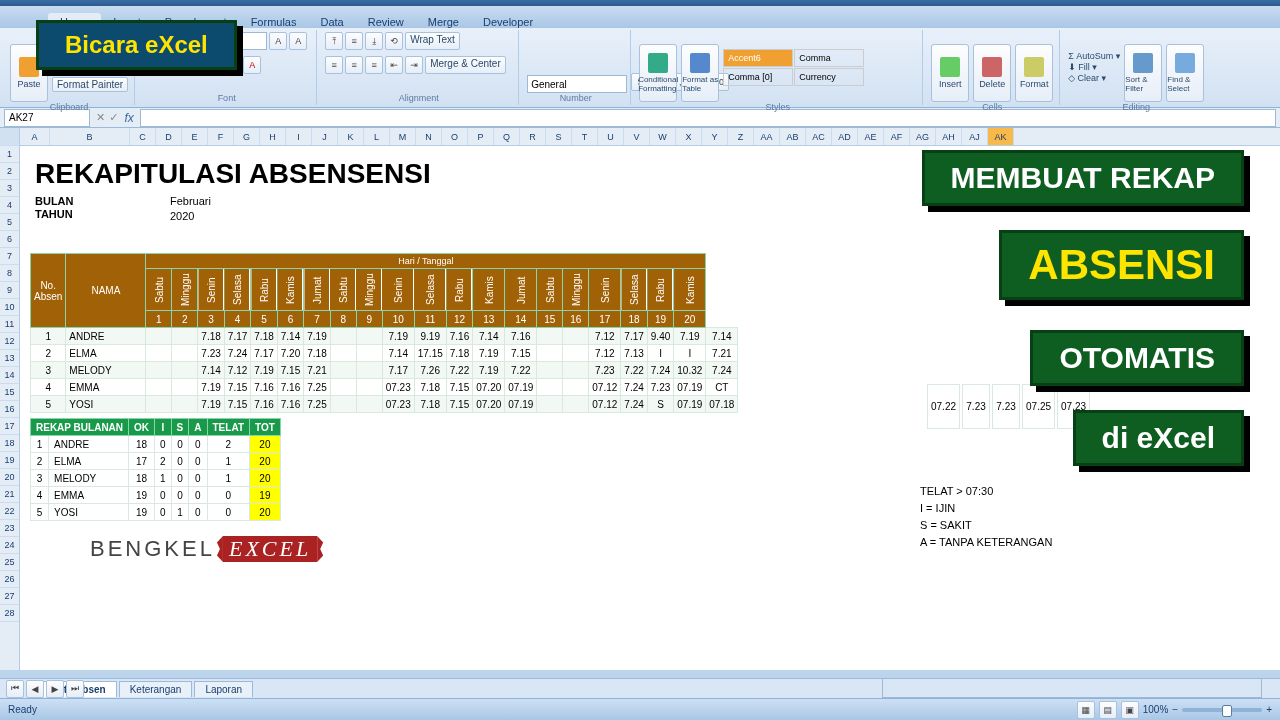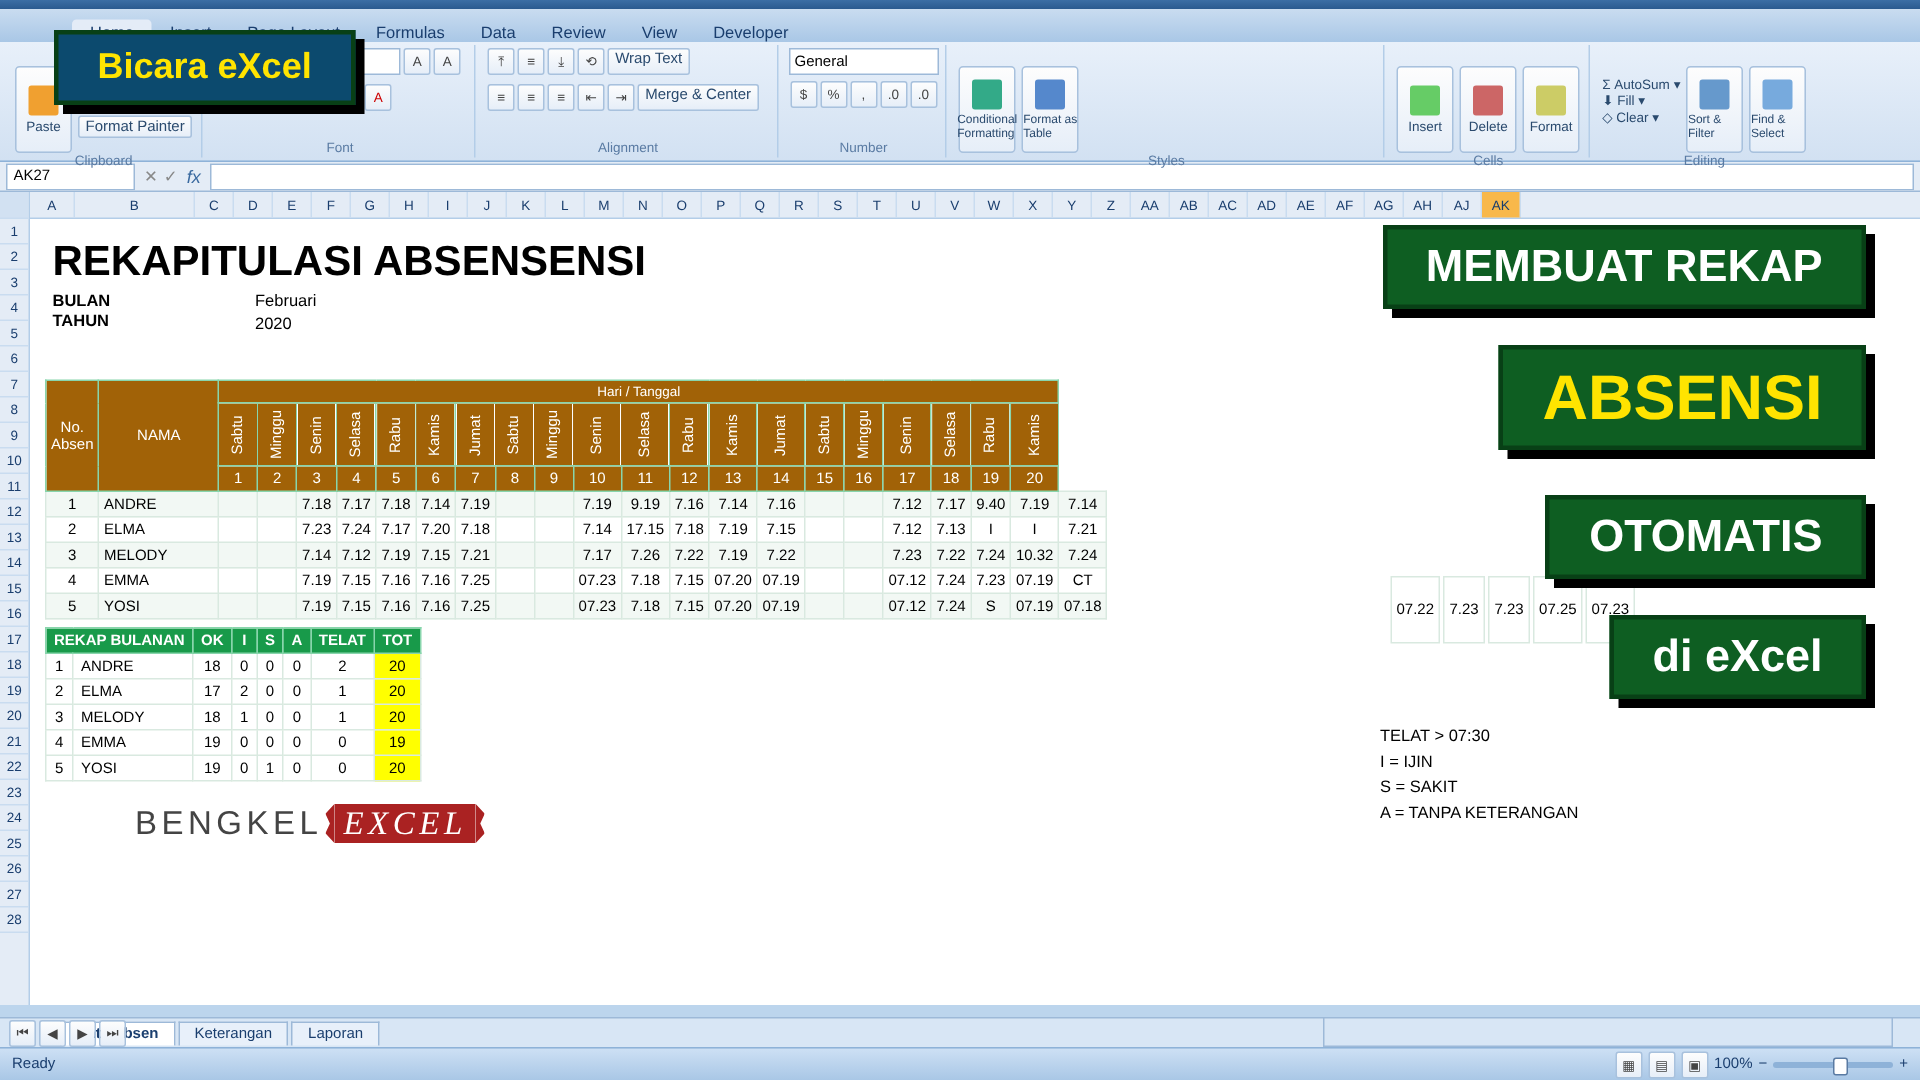--- a/index.html
+++ b/index.html
@@ -73,21 +73,21 @@
 
 <div class="titlebar"></div>
 
 <div class="ribbon-tabs" id="ribbon-tabs">
     <div class="tab active">Home</div>
     <div class="tab">Insert</div>
     <div class="tab">Page Layout</div>
     <div class="tab">Formulas</div>
     <div class="tab">Data</div>
     <div class="tab">Review</div>
-    <div class="tab">View</div>
+    <div class="tab">Merge</div>
     <div class="tab">Developer</div>
   </div>
 
 <div class="ribbon">
   <div class="group">
     <div class="group-body">
       <div class="btn-big">
           <div class="ico"></div>
           <span>Paste</span>
         </div>
@@ -138,21 +138,21 @@
         <div class="mini-btn">≡</div>
         <div class="mini-btn">≡</div>
         <div class="mini-btn">⇤</div>
         <div class="mini-btn">⇥</div>
         <div class="btn-sm">Merge &amp; Center</div>
       </div>
     </div>
     <div class="group-label">Alignment</div>
   </div>
   <div class="group" style="width:110px">
-    <div class="group-body" style="flex-direction:column;align-items:center">
+    <div class="group-body" style="flex-direction:row;align-items:flex-end">
       <input class="font-name" style="width: 100px;" value="General">
       <div class="font-row">
         <div class="mini-btn">$</div>
         <div class="mini-btn">%</div>
         <div class="mini-btn">,</div>
         <div class="mini-btn">.0</div>
         <div class="mini-btn">.0</div>
       </div>
     </div>
     <div class="group-label">Number</div>
@@ -160,20 +160,30 @@
   <div class="group" style="width:290px">
     <div class="group-body">
       <div class="btn-big">
           <div class="ico" style="background:#3a8"></div>
           <span style="font-size:8px">Conditional Formatting</span>
         </div>
       <div class="btn-big">
           <div class="ico" style="background:#58c"></div>
           <span style="font-size:8px">Format as Table</span>
         </div>
+      <div style="display:flex;flex-direction:column;gap:1px">
+        <div style="display:flex;gap:1px">
+          <div class="style-cell" style="background:#f0a030;color:#fff">Accent6</div>
+          <div class="style-cell">Comma</div>
+        </div>
+        <div style="display:flex;gap:1px">
+          <div class="style-cell">Comma [0]</div>
+          <div class="style-cell">Currency</div>
+        </div>
+      </div>
     </div>
     <div class="group-label">Styles</div>
   </div>
   <div class="group">
     <div class="group-body">
       <div class="btn-big">
           <div class="ico" style="background:#6c6"></div>
           <span>Insert</span>
         </div>
       <div class="btn-big">

